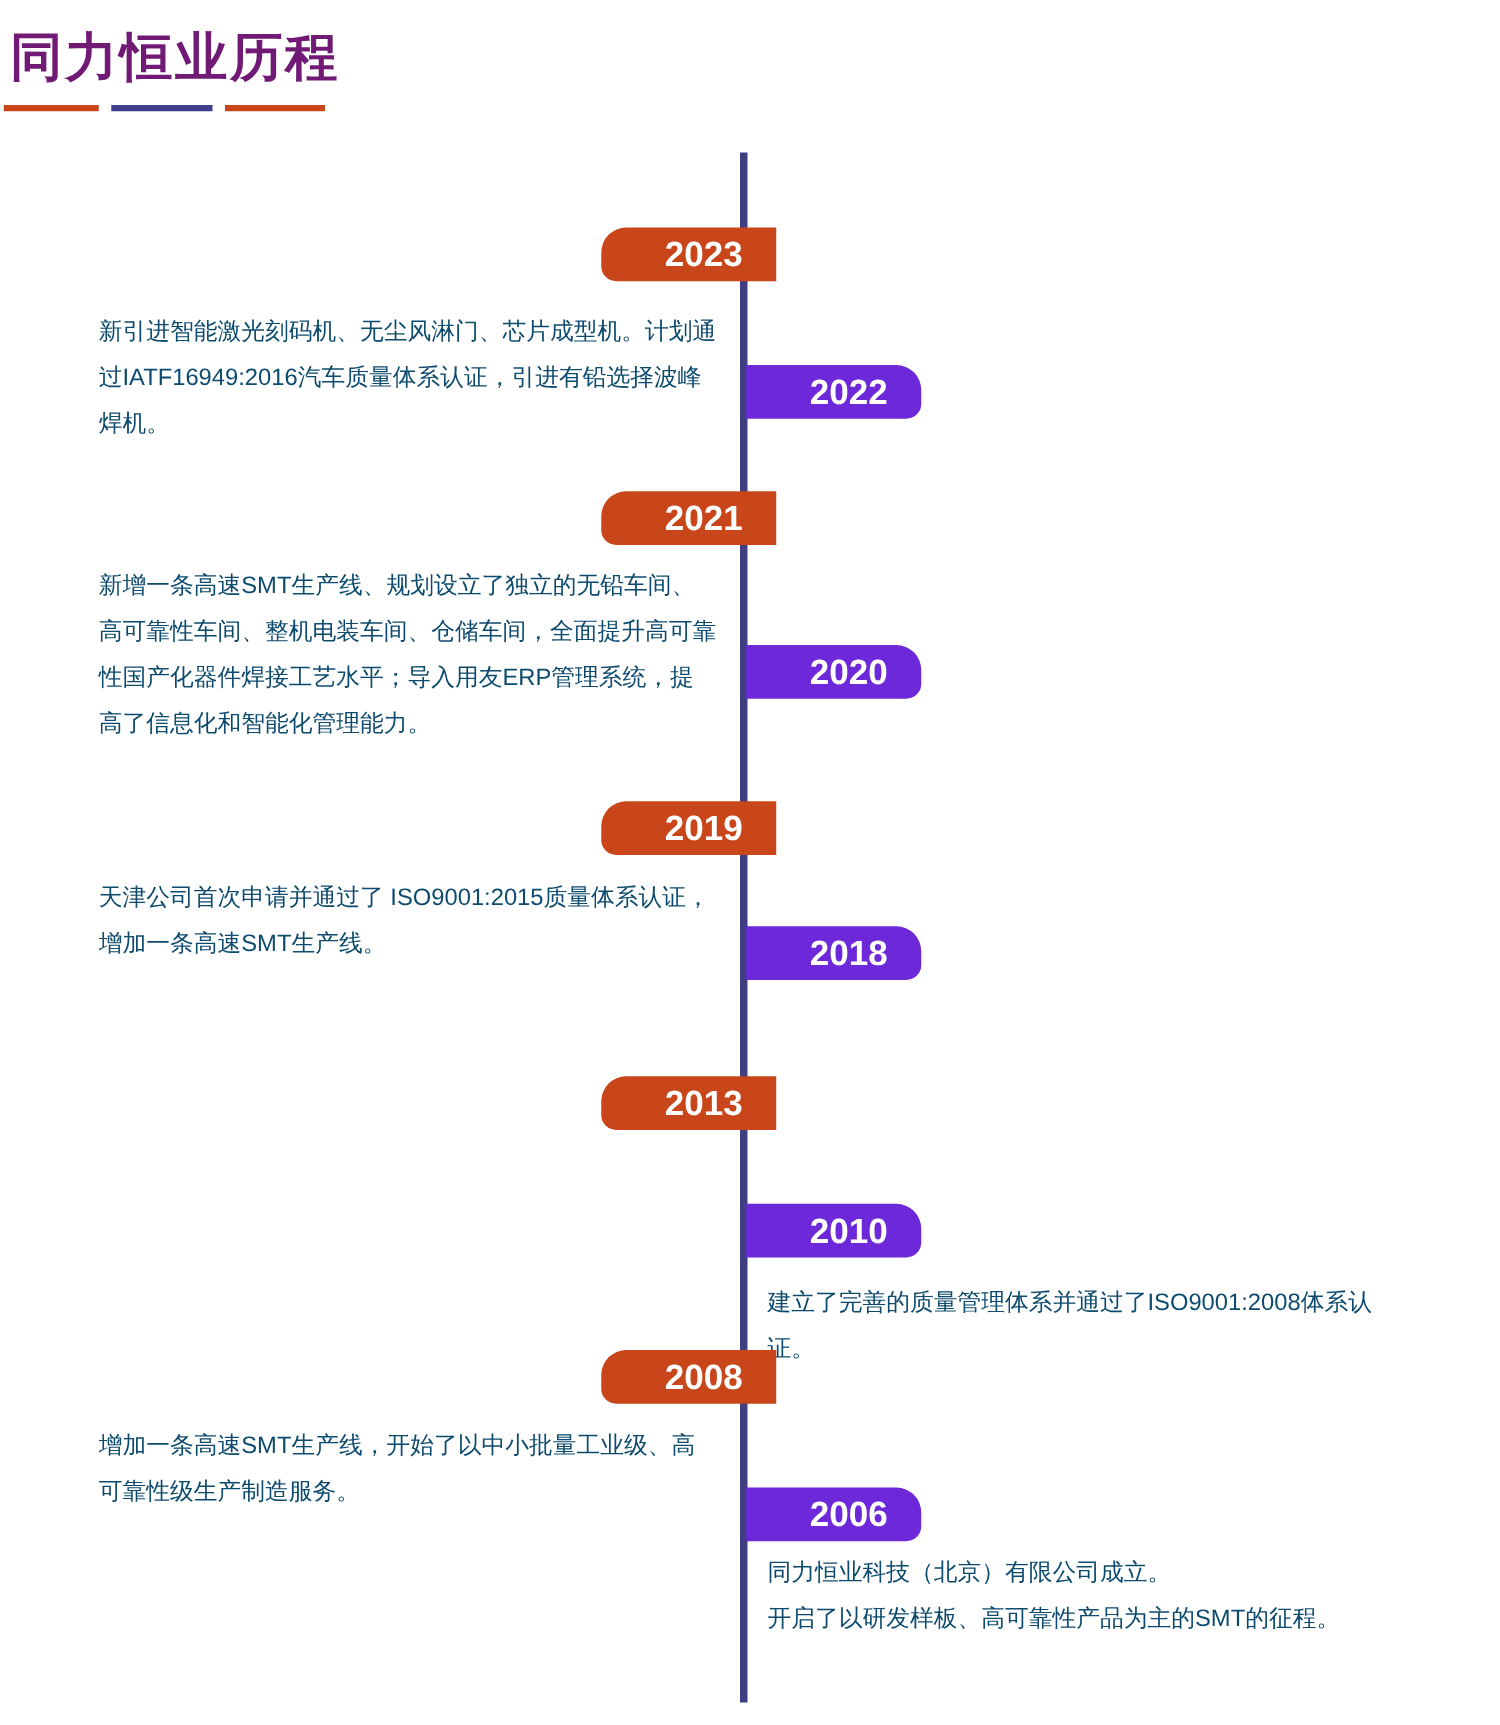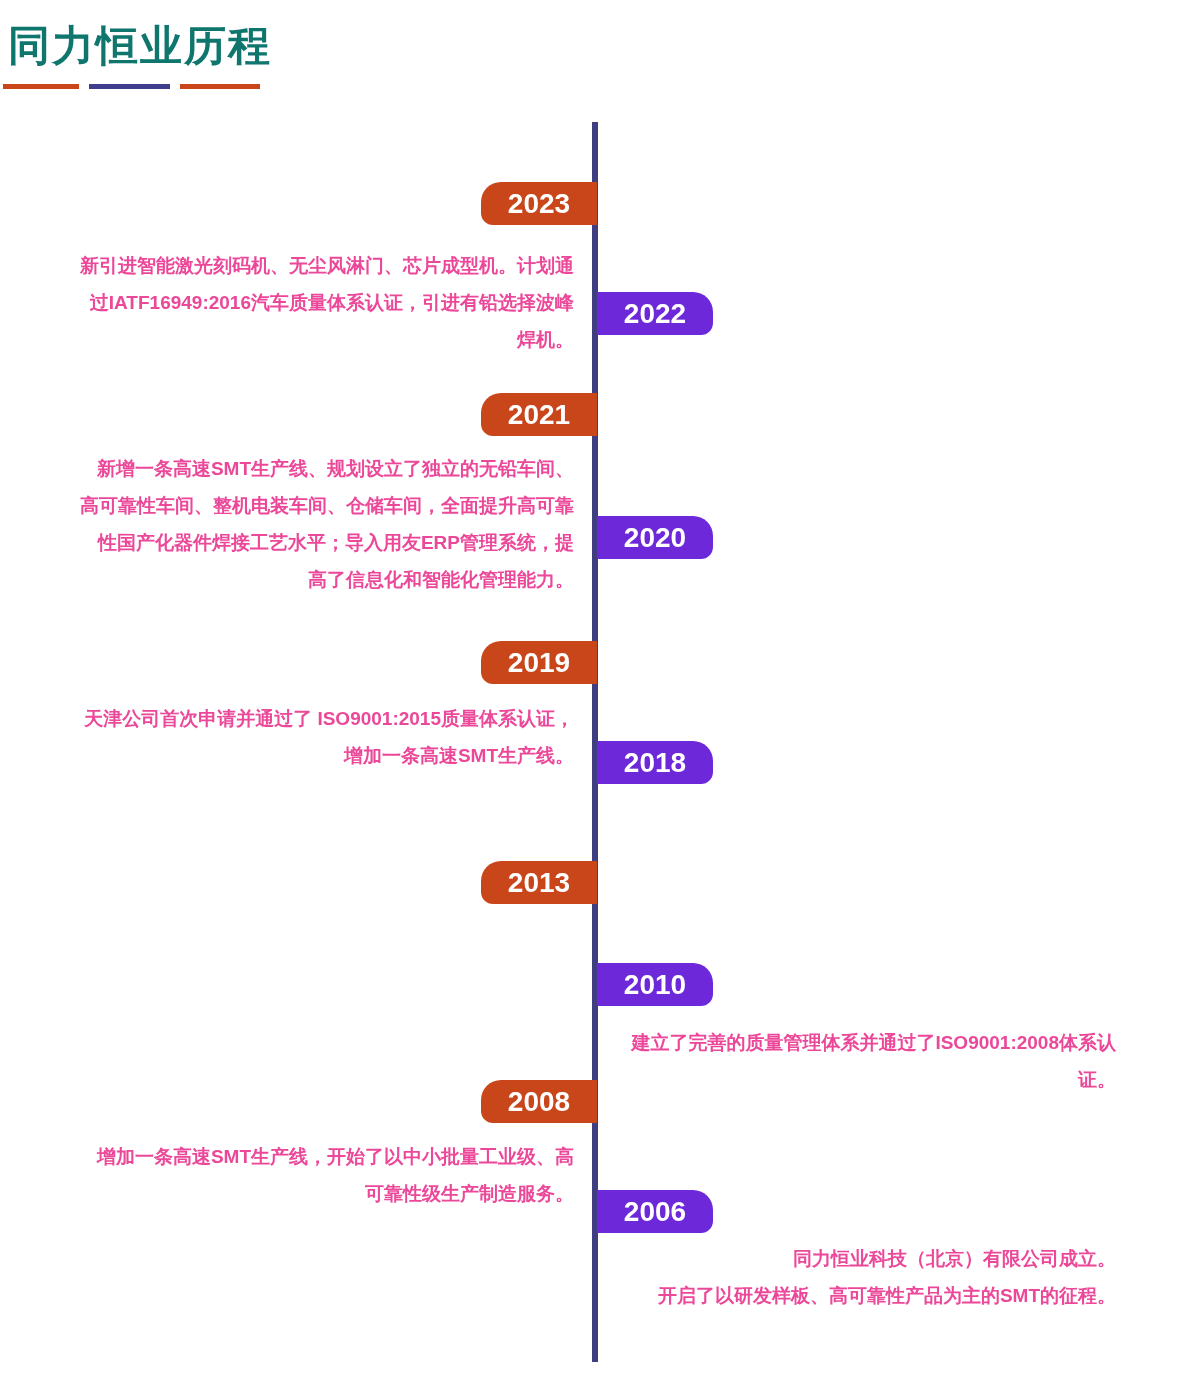--- a/index.html
+++ b/index.html
@@ -2,38 +2,38 @@
 <html><head>
 <meta charset="utf-8">
 <style>
   html,body{margin:0;padding:0;background:#ffffff;}
   .canvas{
     position:relative;width:1200px;height:1380px;background:#ffffff;overflow:hidden;
     font-family:"Liberation Sans", sans-serif;
   }
   .page-title{
     position:absolute;left:8px;top:18px;margin:0;
-    font-size:42px;font-weight:800;color:#0f766e;letter-spacing:2px;
+    font-size:42px;font-weight:800;color:#701a75;letter-spacing:2px;
   }
   .bar{position:absolute;height:5px;top:84px;}
   .bar.b1{left:3px;width:76px;background:#C8461A;}
   .bar.b2{left:89px;width:81px;background:#3E3E8C;}
   .bar.b3{left:180px;width:80px;background:#C8461A;}
   .tline{
     position:absolute;left:592px;top:122px;width:6px;height:1240px;background:#3E3E80;
   }
   .badge{
     position:absolute;width:116px;height:43px;line-height:43px;
-    color:#ffffff;font-size:28px;font-weight:700;text-align:center;
+    color:#ffffff;font-size:28px;font-weight:700;text-align:center;padding-left:24px;
   }
   .badge.left{left:481px;background:#C8461A;border-radius:20px 0 0 12px;}
   .badge.right{left:597px;background:#6d28d9;border-radius:0 20px 12px 0;}
   .desc{
-    position:absolute;color:#ec4899;font-size:19px;line-height:37px;
-    white-space:pre-line;text-align:right;font-weight:bold;
+    position:absolute;color:#0c4a6e;font-size:19px;line-height:37px;
+    white-space:pre-line;text-align:left;
   }
   .desc.left{left:79px;width:495px;}
   .desc.right{left:614px;width:502px;}
 </style>
 </head>
 <body>
 
 <div class="canvas">
 
   <h1 class="page-title">同力恒业历程</h1>

